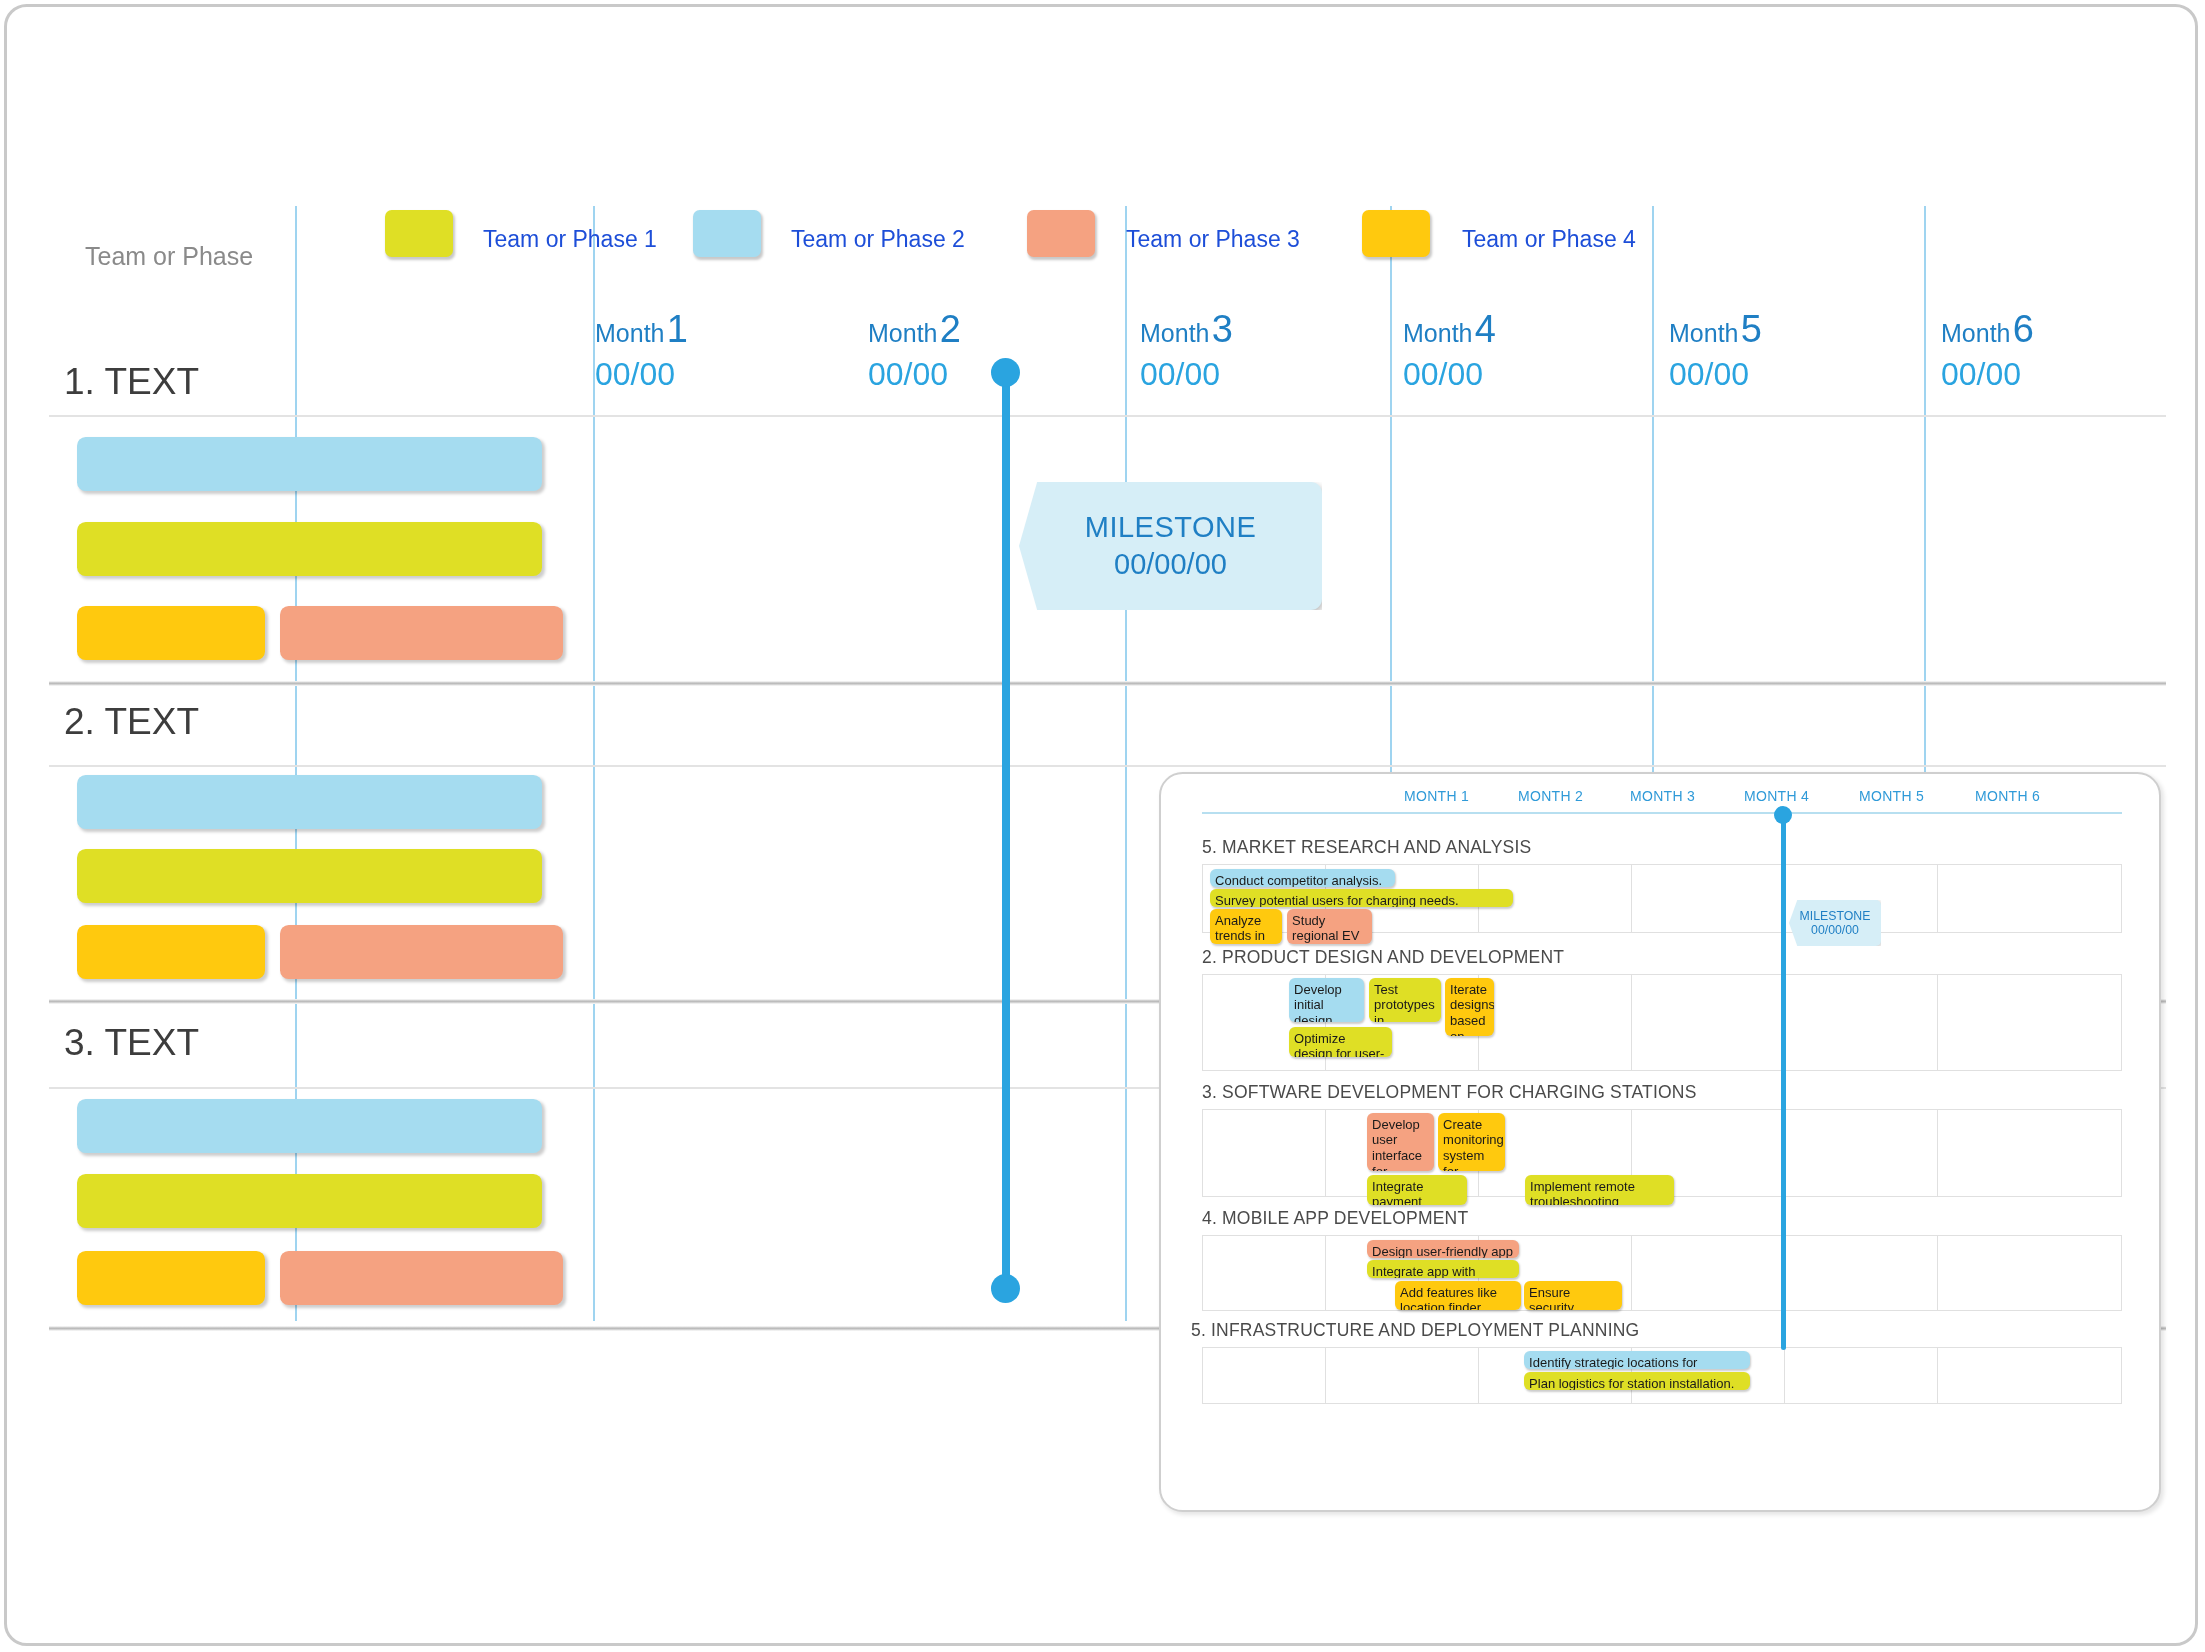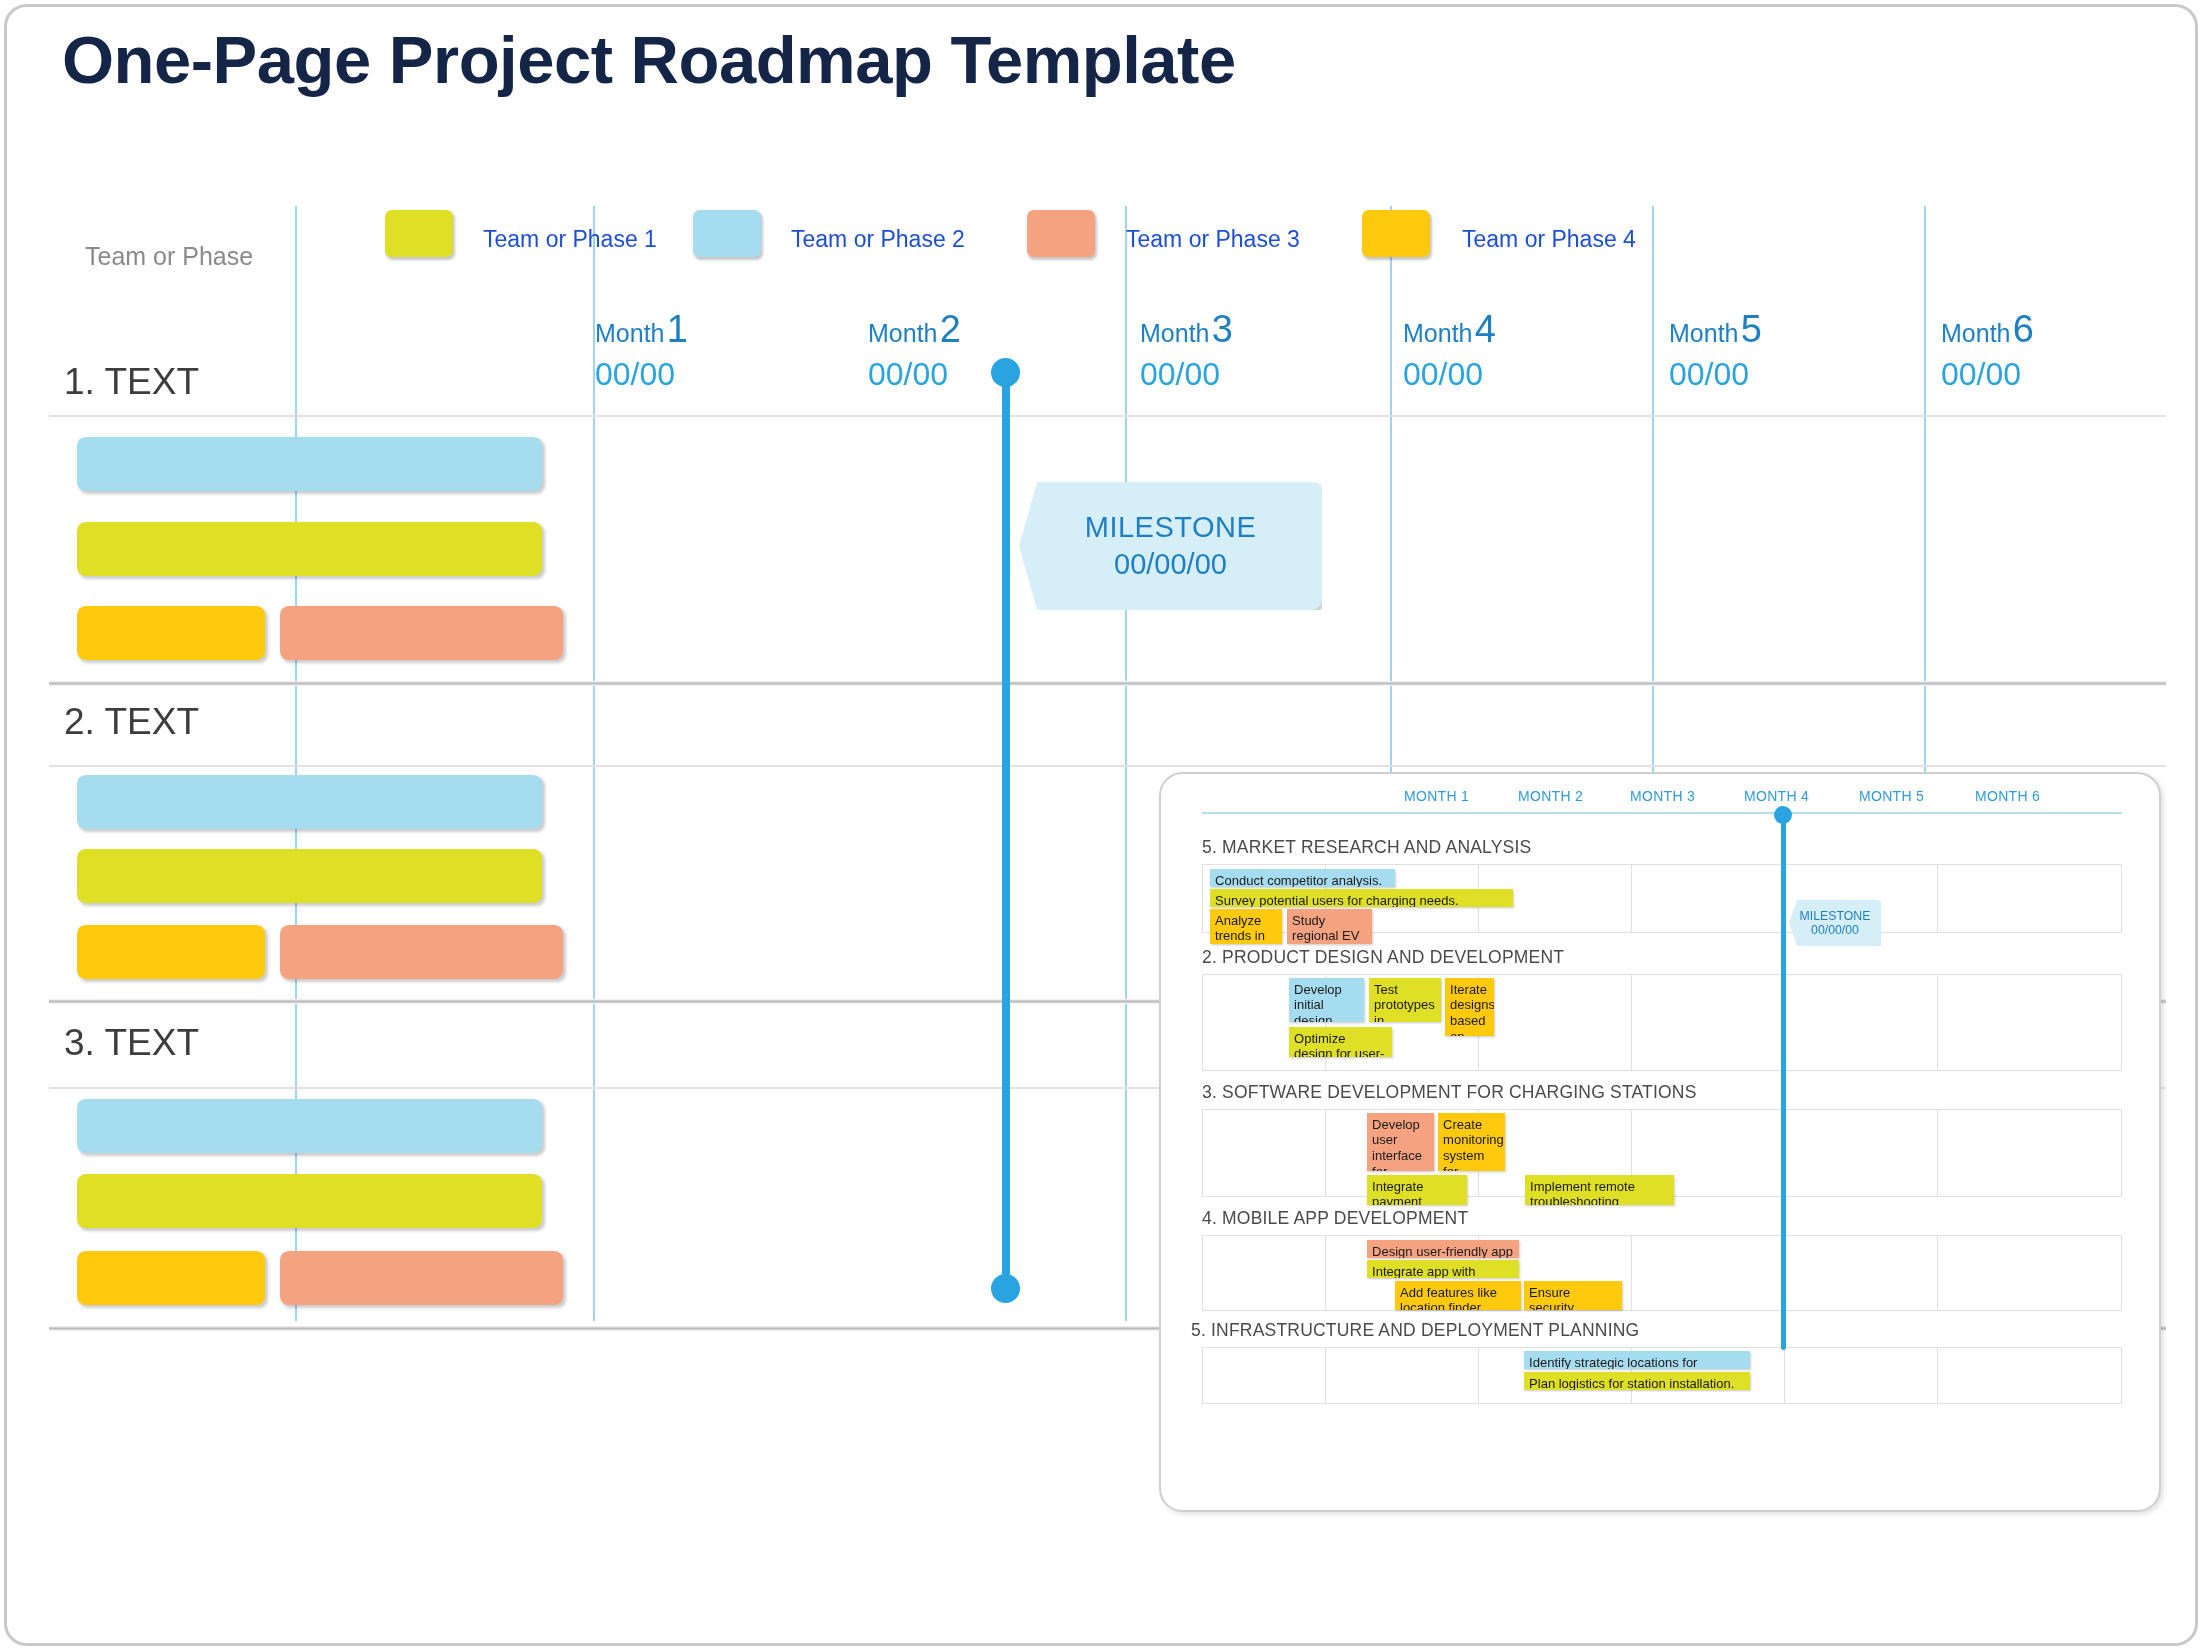--- a/index.html
+++ b/index.html
@@ -64,21 +64,21 @@
   #inset{
     position:absolute;left:1159px;top:772px;width:1002px;height:740px;
     background:#ffffff;border:2.6px solid #cfcfcf;border-radius:23.6px;box-sizing:border-box;
     box-shadow:2.1px 2.6px 4.1px rgba(0,0,0,0.10);
   }
   .ins-monthhead{position:absolute;font-size:14px;color:#2f9ad8;white-space:nowrap;letter-spacing:0.3px;}
   #ins-topline{position:absolute;left:41px;top:38px;width:920px;height:2.1px;background:#b7dff0;}
   .ins-sectitle{position:absolute;font-size:17.5px;color:#4a4a4a;white-space:nowrap;letter-spacing:0.2px;}
   .ins-grid{position:absolute;border:1px solid #e0e0e0;box-sizing:border-box;background:#fff;}
   .ins-gcol{position:absolute;top:0;bottom:0;width:1px;background:#e0e0e0;}
-  .ins-task{position:absolute;border-radius:0;box-shadow:1px 1.5px 2.1px rgba(0,0,0,0.20);
+  .ins-task{position:absolute;border-radius:6px;box-shadow:1px 1.5px 2.1px rgba(0,0,0,0.20);
             font-size:13px;color:#1a1a1a;line-height:1.22;padding:3.6px 5.1px;box-sizing:border-box;overflow:hidden;}
   #ins-ms-line{position:absolute;left:620px;top:39px;width:4.6px;height:537px;background:#2aa4e0;border-radius:2.6px;}
   #ins-ms-dot-top{position:absolute;left:613px;top:32px;width:18px;height:18px;border-radius:50%;background:#2aa4e0;}
   #ins-ms-callout{
     position:absolute;left:628px;top:126px;width:92px;height:46px;
     background:#d6eef7;color:#1f7fc4;
     clip-path:polygon(9% 0%,100% 0%,100% 100%,9% 100%,0% 50%);
     border-radius:5.1px;
     display:flex;flex-direction:column;align-items:center;justify-content:center;
     filter:drop-shadow(1px 1.5px 2.1px rgba(0,0,0,0.22));
@@ -90,21 +90,20 @@
     position:absolute;left:0;top:1570px;width:2205px;text-align:center;
     font-size:32px;font-style:italic;color:#3d3d3d;
   }
 </style>
 </head>
 <body>
 
 <div id="page">
   <div id="frame"></div>
 
-  <div id="title">One-Page Project Roadmap Template</div>
 
   <div id="chart">
 
     <div class="vgrid" style="left:295px;top:206px;height:1115px;"></div>
     <div class="vgrid" style="left:593px;top:206px;height:1115px;"></div>
     <div class="vgrid" style="left:1125px;top:206px;height:1115px;"></div>
     <div class="vgrid" style="left:1390px;top:206px;height:1115px;"></div>
     <div class="vgrid" style="left:1652px;top:206px;height:1115px;"></div>
     <div class="vgrid" style="left:1924px;top:206px;height:1115px;"></div>
 

